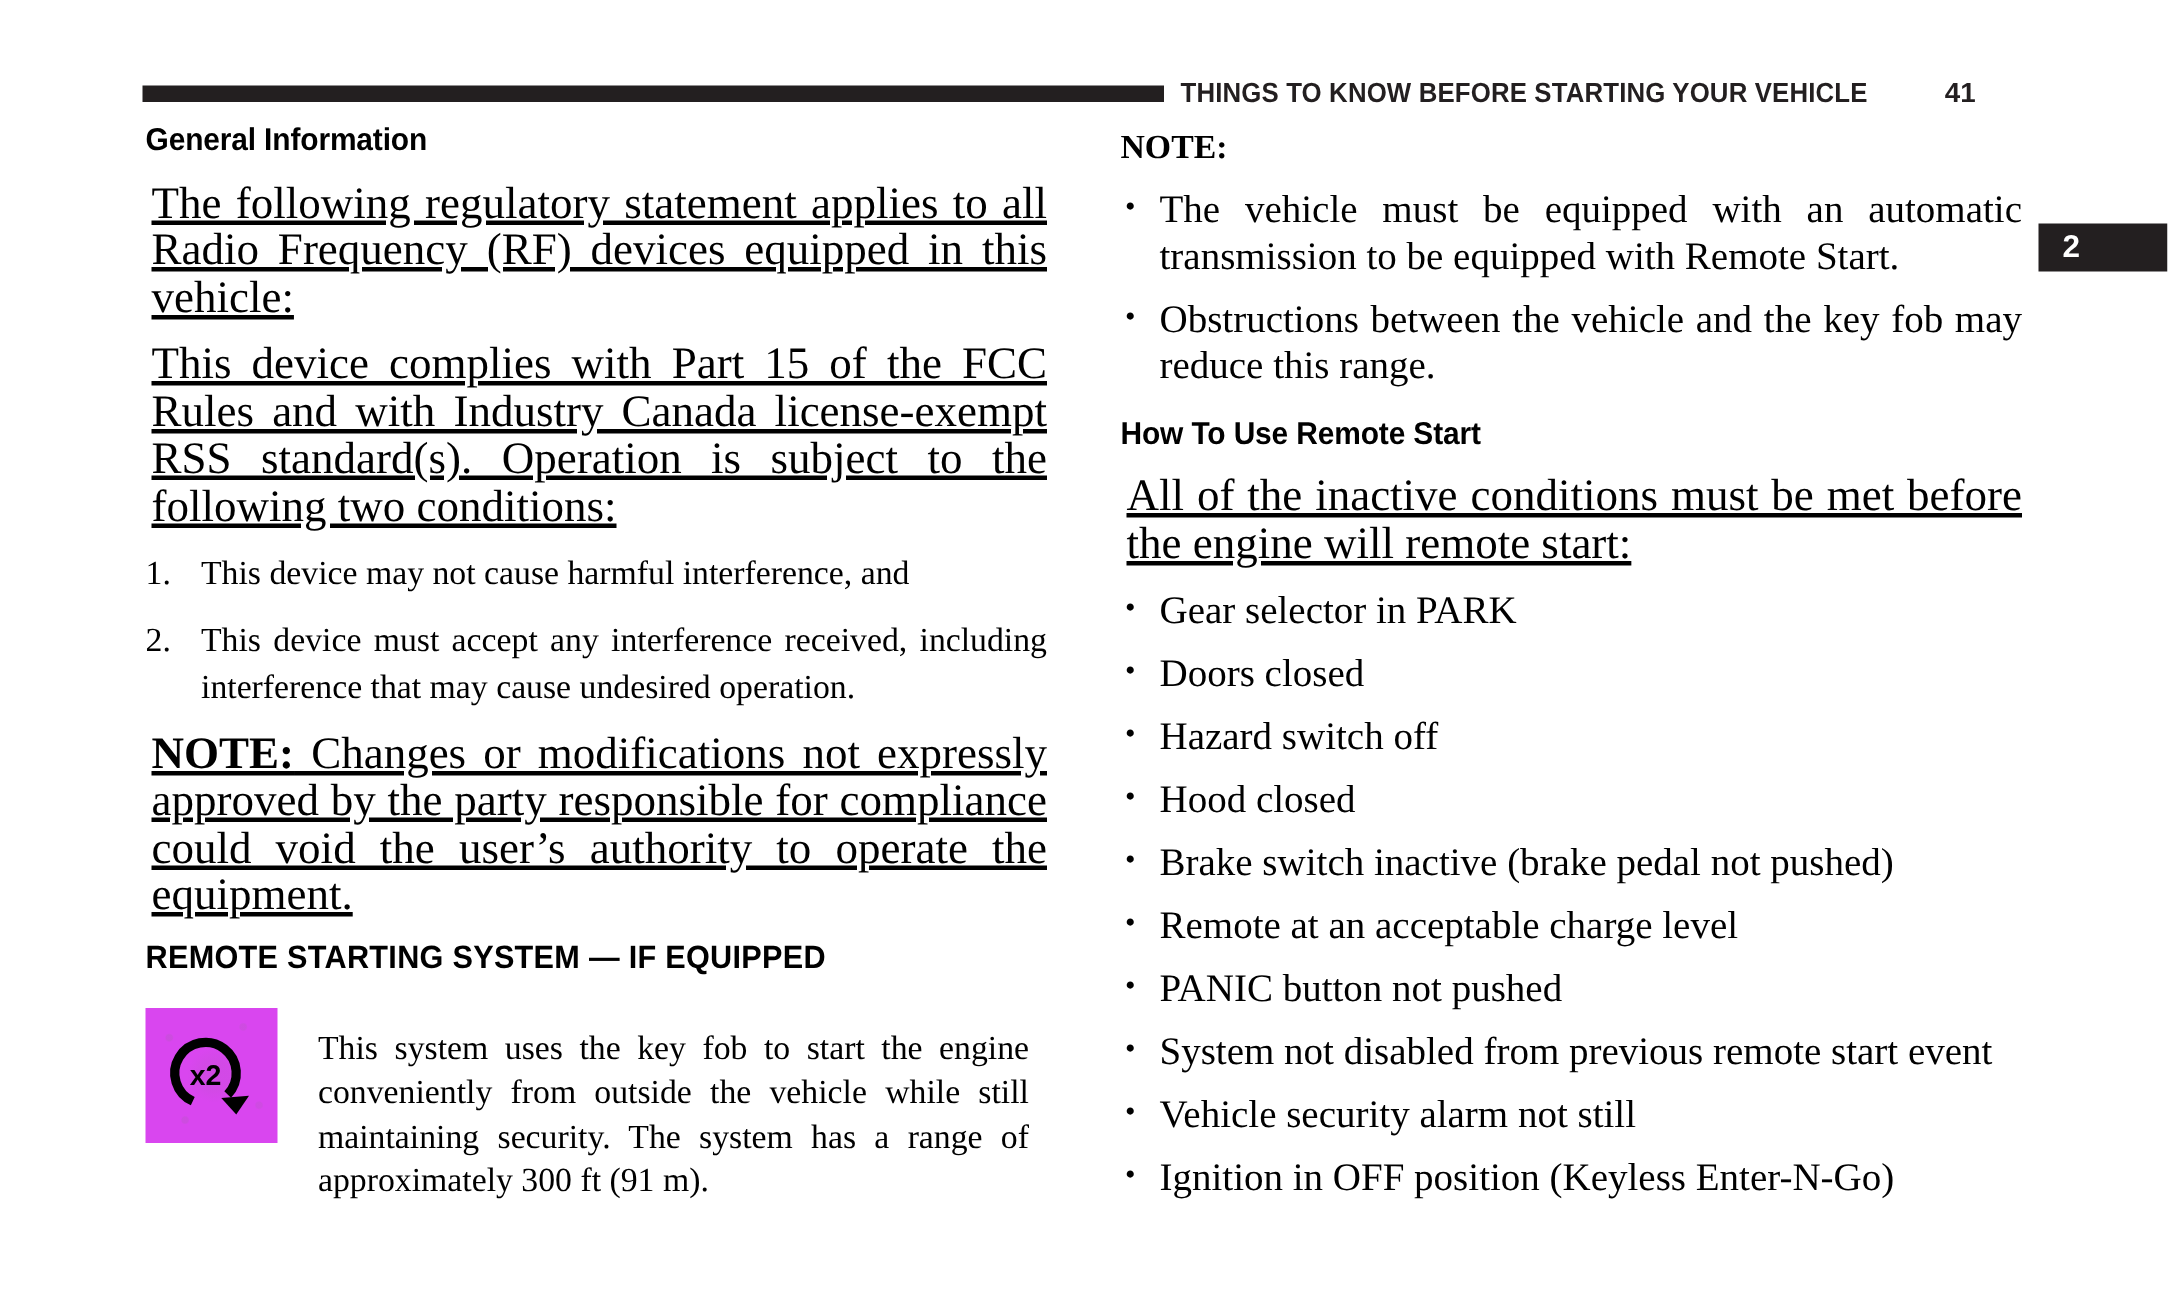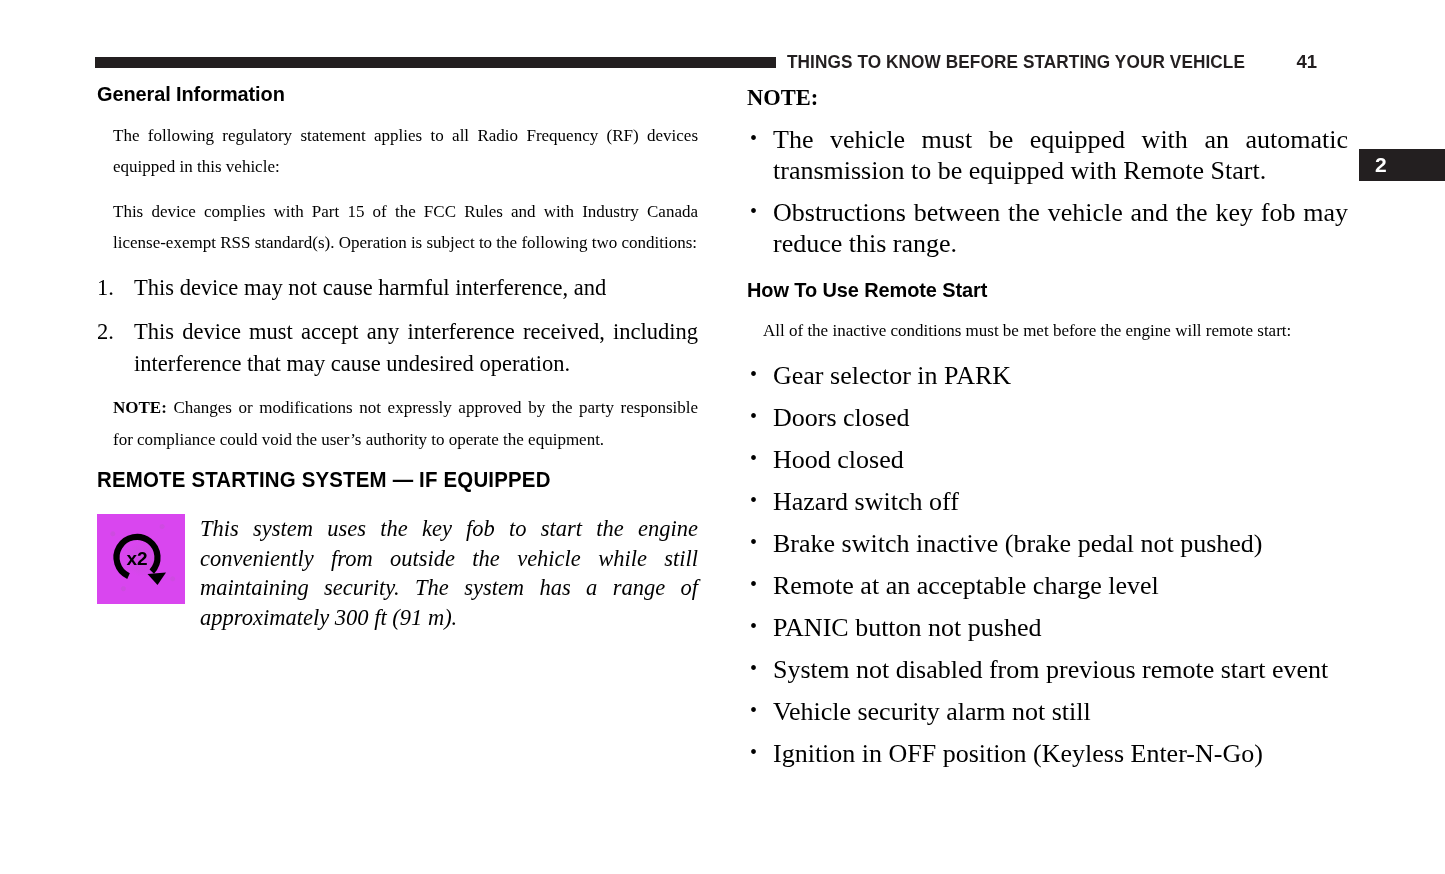--- a/index.html
+++ b/index.html
@@ -88,26 +88,27 @@
     transform: scaleX(0.95);
     transform-origin: left center;
   }
   h2.section-heading.caps {
     font-size: 21.5px;
     letter-spacing: 0.2px;
   }
   h2.section-heading.tight { margin-bottom: 12px; }
 
   p.body {
-    font-size: 17px;
+    font-size: 30px;
     line-height: 31.5px;
-    margin: 0 0 13px 16px;
+    margin: 0 0 13px 4px;
     text-align: justify;
     text-justify: inter-word;
     hyphens: manual;
+    text-decoration: underline;
   }
   p.body:last-child { margin-bottom: 0; }
   p.body .lead-bold { font-weight: bold; }
 
   p.note-label {
     font-size: 22.5px;
     line-height: 31.5px;
     font-weight: bold;
     margin: 0 0 10px 0;
   }
@@ -185,21 +186,21 @@
     left: 13px;
     top: 16px;
   }
   #icon-caption {
     flex: 1 1 auto;
     margin-left: 15px;
     font-size: 22.5px;
     line-height: 29.5px;
     text-align: justify;
   }
-  #icon-caption p { margin: 0; font-style: italic; }
+  #icon-caption p { margin: 12px; }
 </style>
 </head>
 <body>
 
 <div id="running-head">
   <div id="header-rule"></div>
   <div id="header-title">THINGS TO KNOW BEFORE STARTING YOUR VEHICLE</div>
   <div id="header-page-number">41</div>
 </div>
 
@@ -266,26 +267,26 @@
   <p class="body">All of the inactive conditions must be met before the engine will remote start:</p>
 
   <ul class="bullet-list loose">
     <li>
         <span class="nojust">Gear selector in PARK</span>
       </li>
     <li>
         <span class="nojust">Doors closed</span>
       </li>
     <li>
+        <span class="nojust">Hazard switch off</span>
+      </li>
+    <li>
         <span class="nojust">Hood closed</span>
       </li>
     <li>
-        <span class="nojust">Hazard switch off</span>
-      </li>
-    <li>
         <span class="nojust">Brake switch inactive (brake pedal not pushed)</span>
       </li>
     <li>
         <span class="nojust">Remote at an acceptable charge level</span>
       </li>
     <li>
         <span class="nojust">PANIC button not pushed</span>
       </li>
     <li>
         <span class="nojust">System not disabled from previous remote start event</span>

